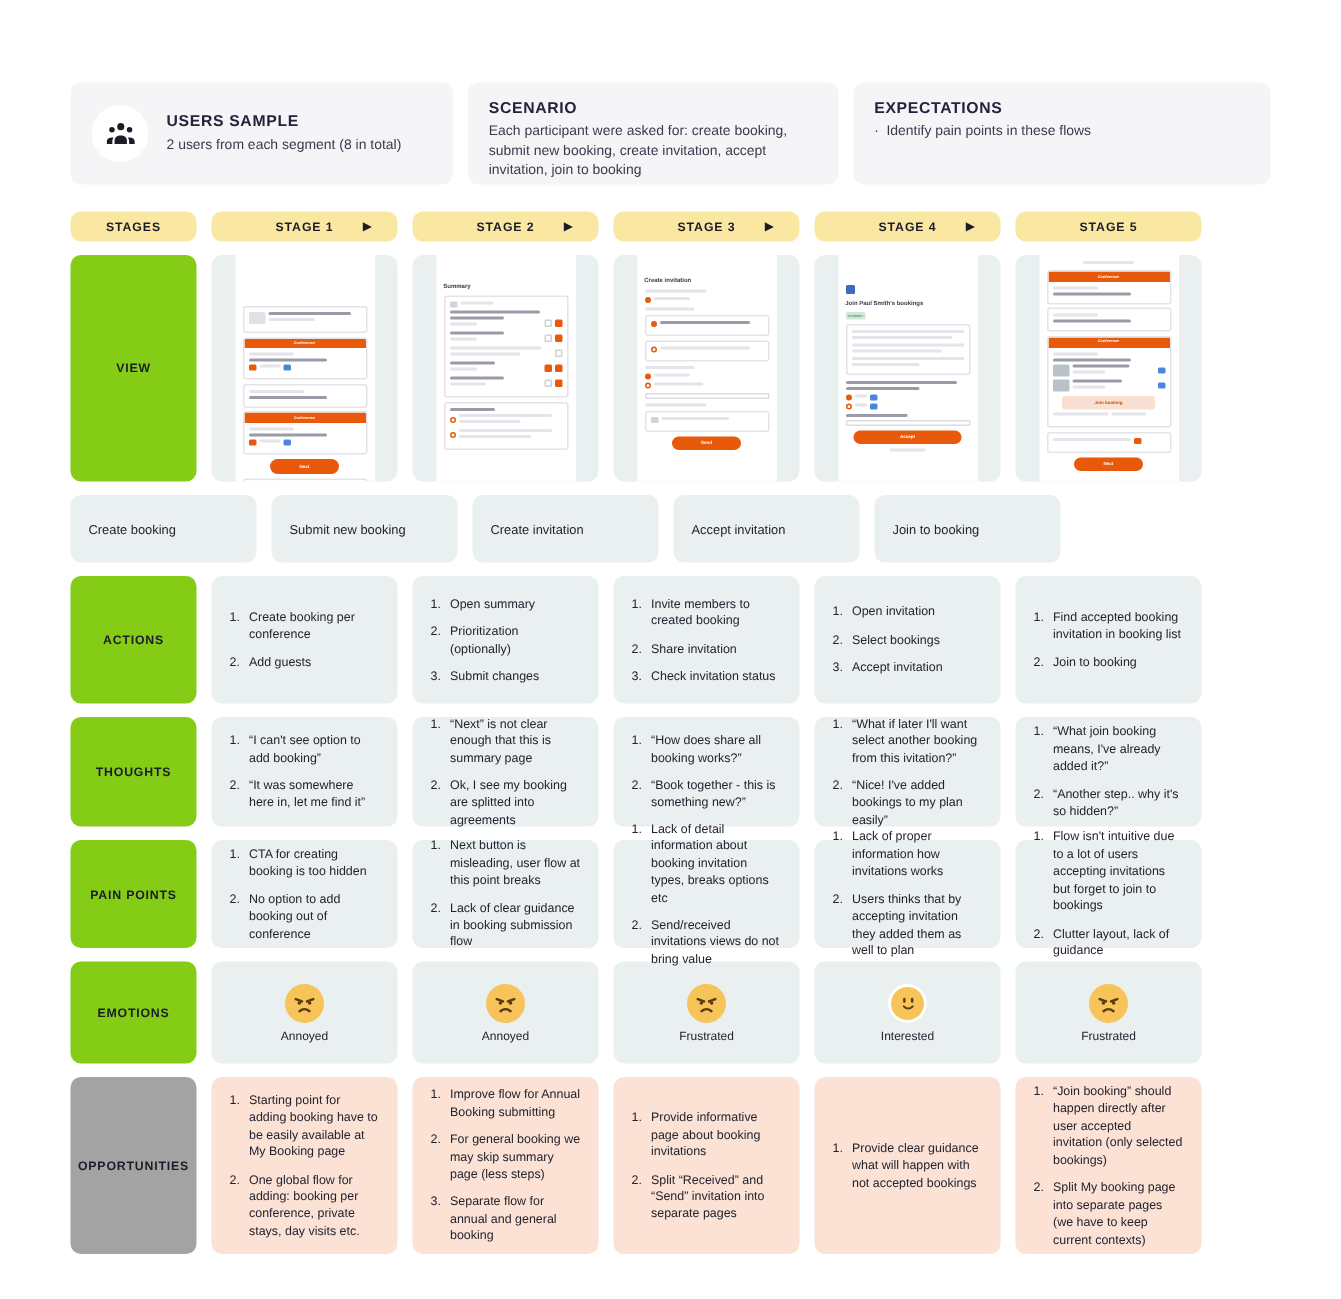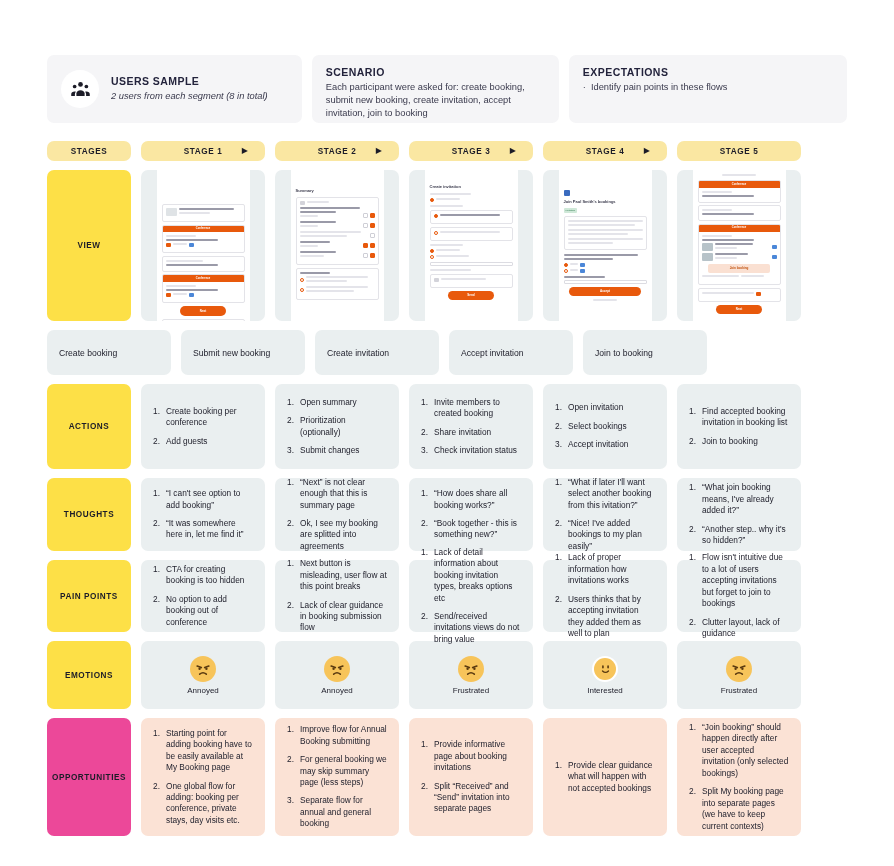--- a/index.html
+++ b/index.html
@@ -42,21 +42,20 @@
 
   .summary-text-block { display: flex; flex-direction: column; gap: 3px; }
   .summary-title {
     font-size: 10.5px;
     font-weight: bold;
     letter-spacing: .45px;
     color: #23233c;
   }
   .summary-sub {
     font-size: 9.3px;
-    font-style: italic;
     color: #3a3a4d;
     line-height: 1.35;
   }
   .summary-body {
     font-size: 9.3px;
     color: #3a3a4d;
     line-height: 1.42;
   }
   .bullet-line { display: flex; gap: 5px; }
   .bullet-dot { color: #3a3a4d; font-size: 9.3px; line-height: 1.42; }
@@ -100,32 +99,32 @@
   .stage-arrow {
     position: absolute;
     right: 17px;
     font-size: 8px;
     color: #1c1c28;
     line-height: 1;
   }
 
   
   .row-body .cell-label {
-    background: #fde047;
+    background: #84cc16;
     font-size: 8.2px;
     font-weight: bold;
     letter-spacing: .55px;
     color: #1c1c28;
   }
   .row-body .cell {
     background: #eaeff0;
     padding: 11px 12px;
   }
 
-  .row-opportunities .cell-label { background: #ec4899; }
+  .row-opportunities .cell-label { background: #a3a3a3; }
   .row-opportunities .cell { background: #fbe2d5; }
 
   
   .row-view   .cell-label, .row-view   .cell { height: 151px; }
   .row-goals  .cell-label, .row-goals  .cell { height: 45px; }
   .row-actions .cell-label, .row-actions .cell { height: 85px; }
   .row-thoughts .cell-label, .row-thoughts .cell { height: 73px; }
   .row-pain   .cell-label, .row-pain   .cell { height: 72px; }
   .row-emotions .cell-label, .row-emotions .cell { height: 68px; }
   .row-opportunities .cell-label, .row-opportunities .cell { height: 118px; }

